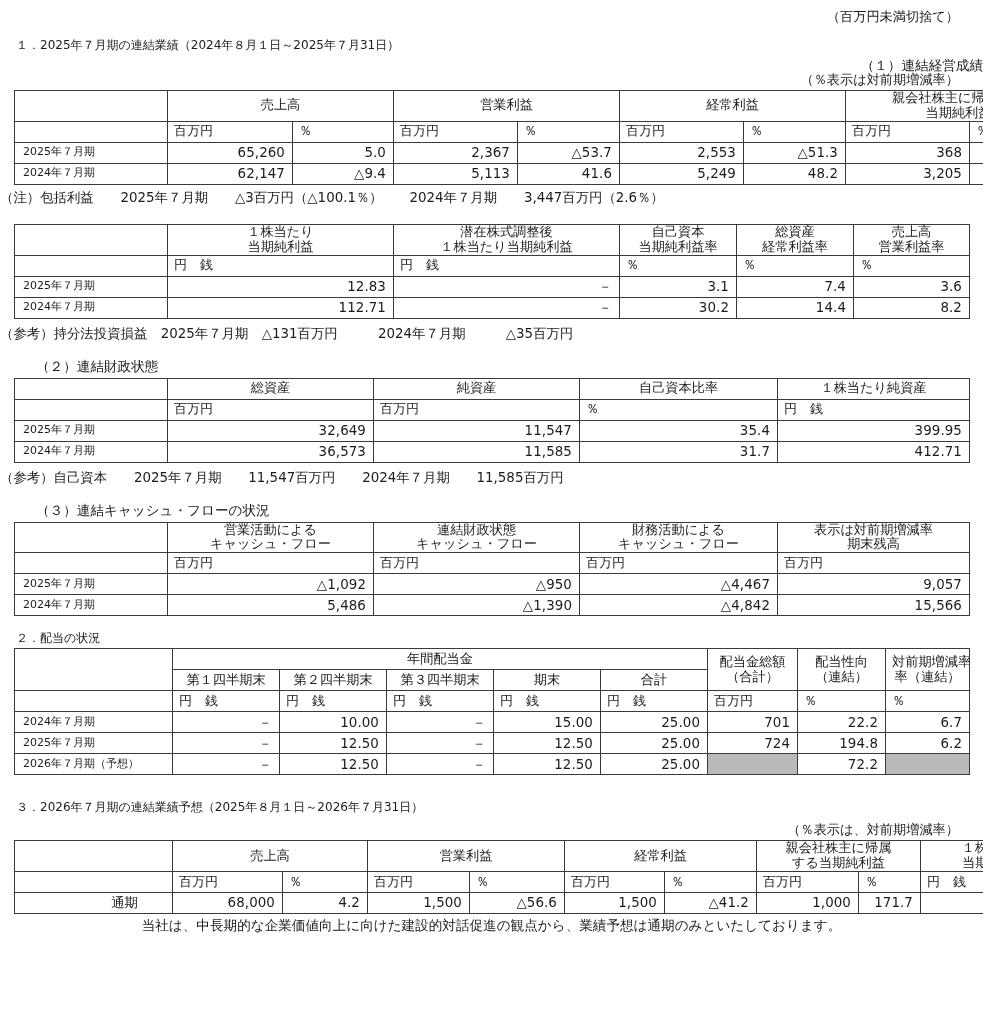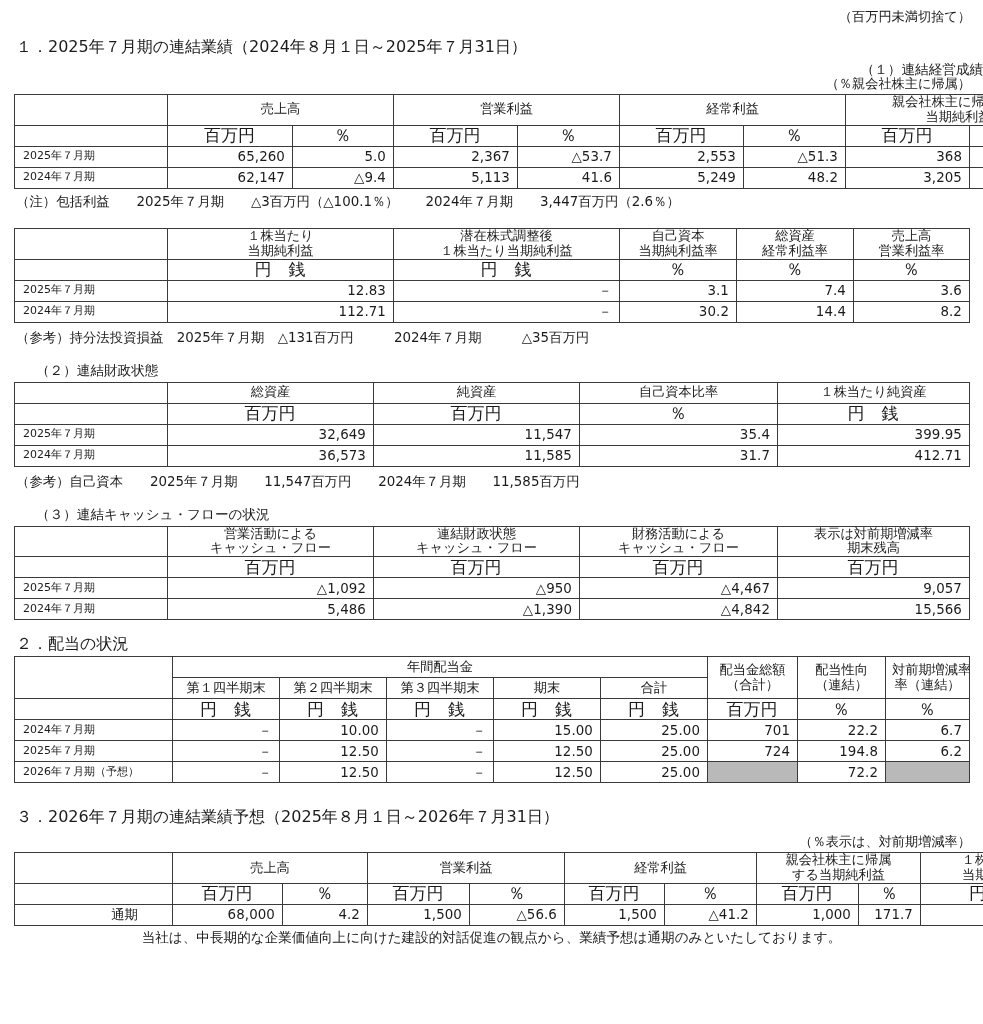--- a/index.html
+++ b/index.html
@@ -24,32 +24,31 @@
     box-sizing: border-box;
   }
 
   
   .line {
     white-space: nowrap;
     line-height: 1.0;
   }
   .right-note {
     text-align: right;
-    padding-right: 12px;
+    padding-right: 24px;
   }
   .sec-title {
     padding-left: 16px;
-    font-size: 16px;
+    font-size: 12px;
   }
   .sub-title {
     padding-left: 36px;
     font-size: 13.6px;
   }
   .note-line {
-    padding-left: 16px;
     font-size: 13.4px;
   }
 
   .row-between {
     display: flex;
     align-items: flex-end;
     justify-content: space-between;
     flex-direction: column;
   }
 
@@ -89,23 +88,23 @@
     text-align: left;
     padding-left: 8px !important;
     font-size: 11px;
   }
   .lbl-r {
     text-align: right;
     padding-right: 34px !important;
     font-size: 13.4px;
   }
   .unit {
-    text-align: center;
+    text-align: left;
     padding-right: 7px !important;
-    font-size: 17px;
+    font-size: 13px;
   }
   .blank { border: 1px solid #3a3a3a; }
   .shade { background: #b9b9b9; }
   .h2 { height: 41px; }
   .hdr-tall { height: 41px; }
   .thickline td { border-top: 2px solid #2a2a2a; }
 
   .gap4 { height: 4px; }
   .gap6 { height: 6px; }
   .gap8 { height: 8px; }
@@ -128,21 +127,21 @@
 
   <div class="line right-note">（百万円未満切捨て）</div>
 
   <div class="gap16"></div>
 
   <div class="line sec-title">１．2025年７月期の連結業績（2024年８月１日～2025年７月31日）</div>
   <div class="gap8"></div>
 
   <div class="row-between">
     <div class="line sub-title">（１）連結経営成績</div>
-    <div class="line right-note">（％親会社株主に帰属）</div>
+    <div class="line right-note">（％表示は対前期増減率）</div>
   </div>
 
   <div class="gap4"></div>
 
   <table class="fin">
     <colgroup>
       <col style="width:153px">
         <col style="width:125px">
         <col style="width:101px">
       <col style="width:124px">

